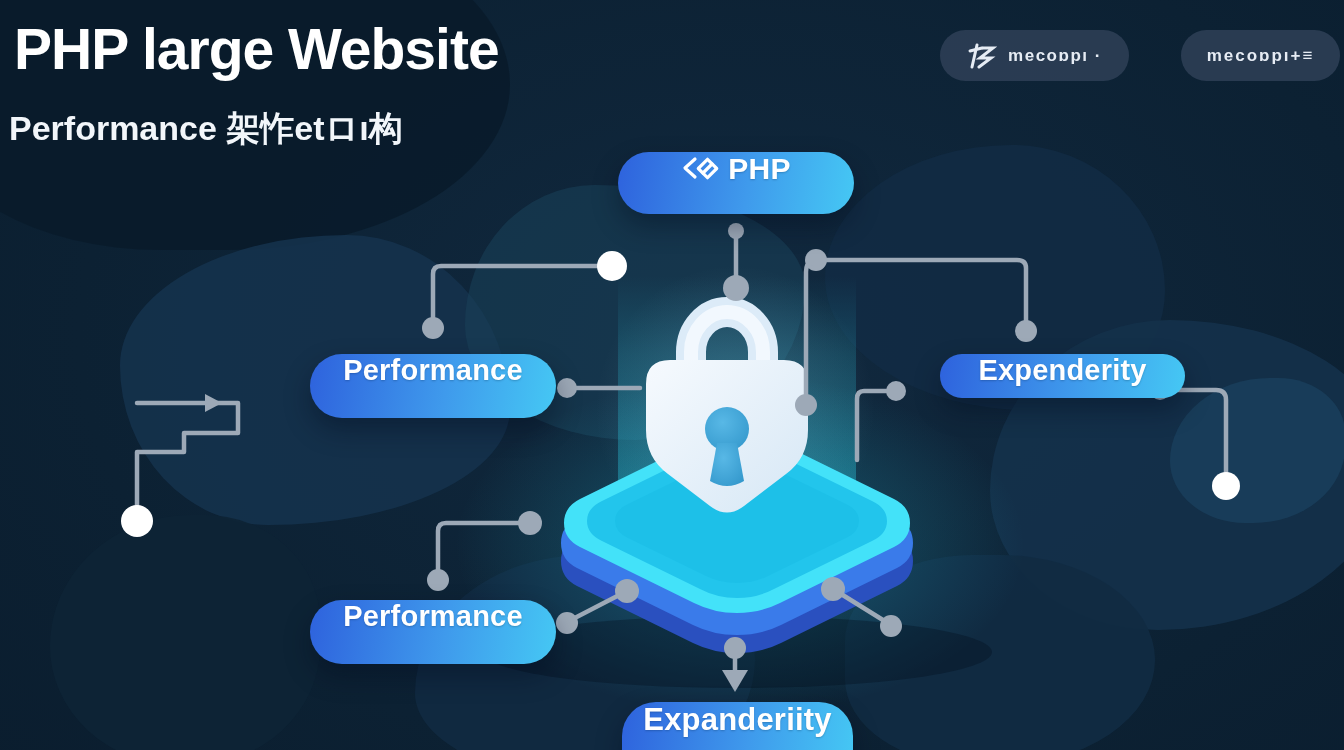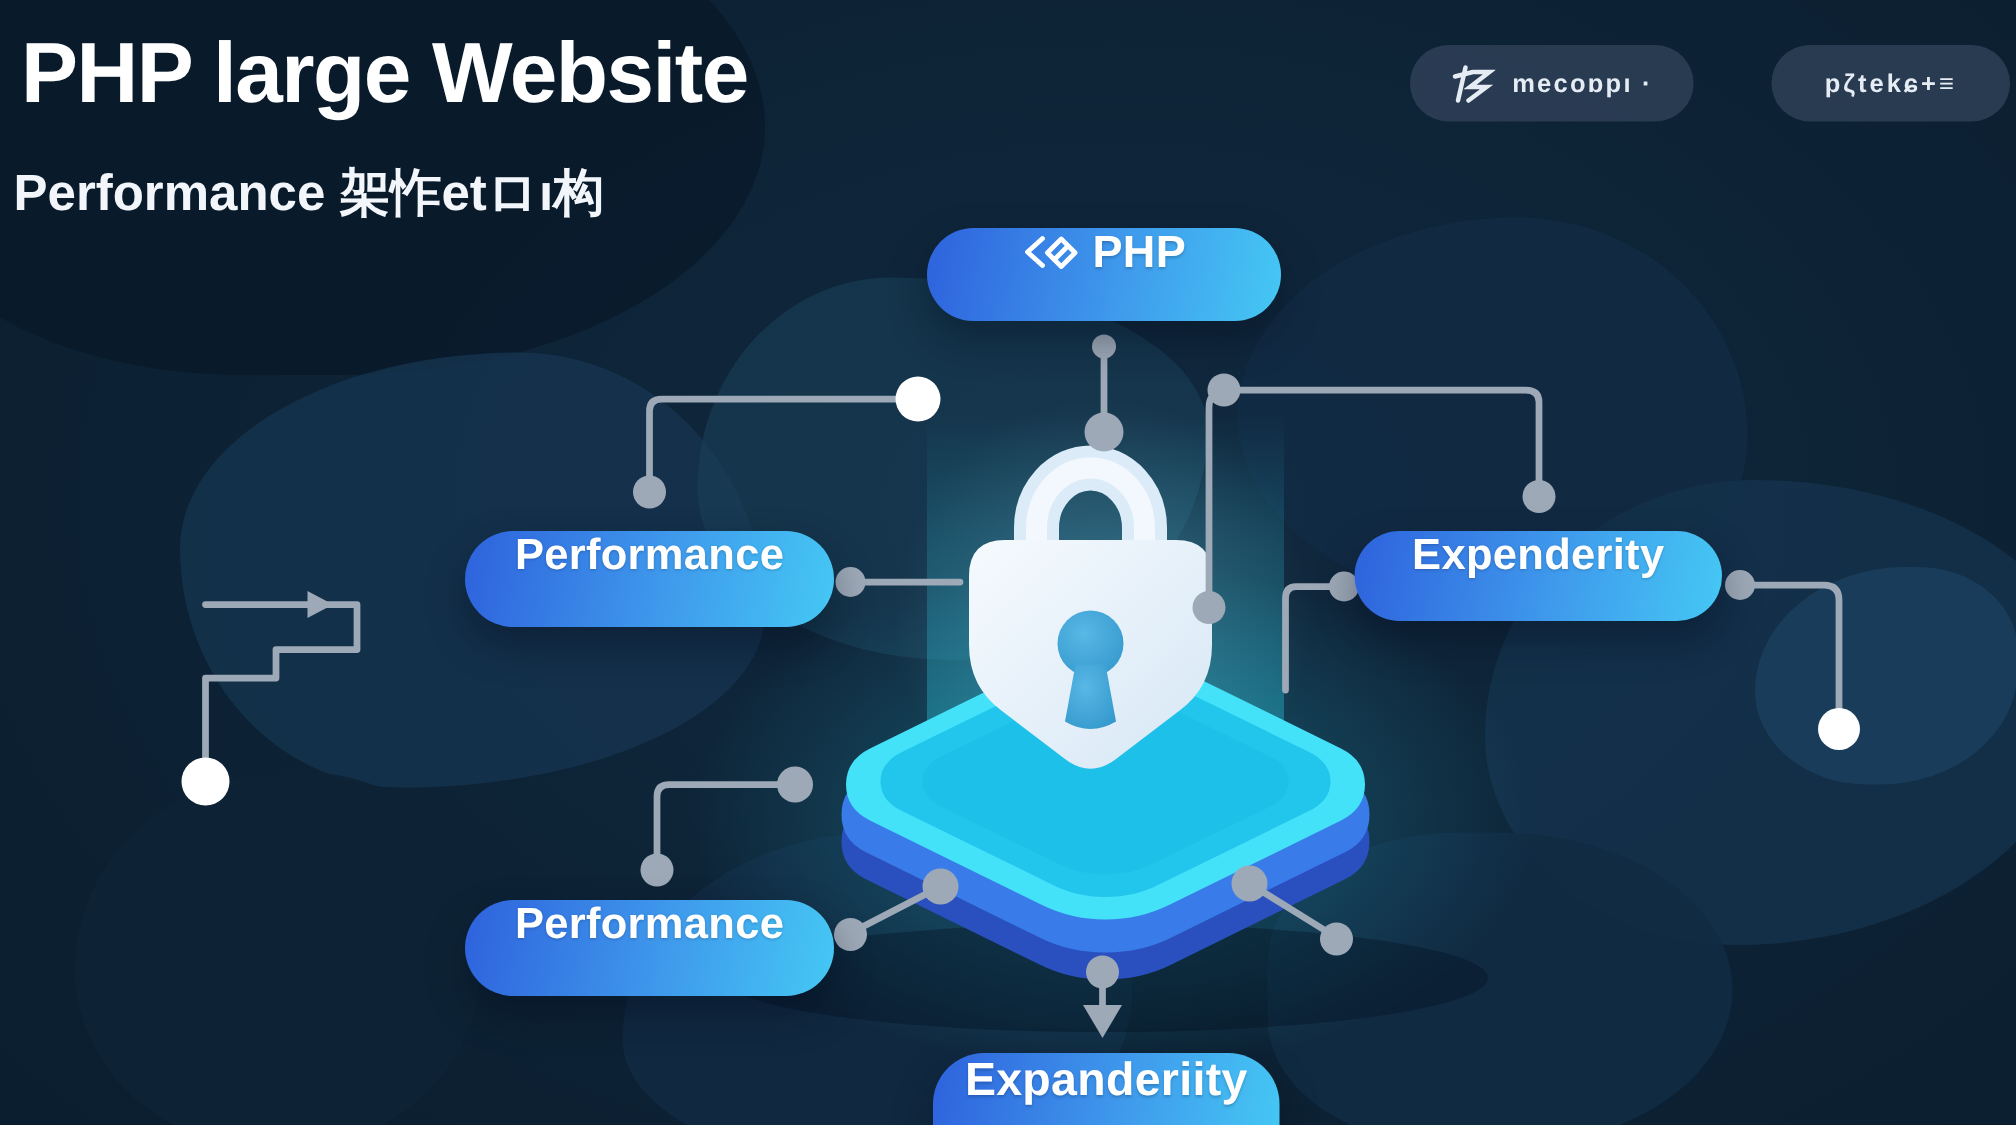--- a/index.html
+++ b/index.html
@@ -65,21 +65,21 @@
   .pill {
     position:absolute; display:flex; align-items:flex-start; justify-content:center; gap:7px;
     color:#fff; font-weight:bold; font-size:29px; letter-spacing:.2px;
     border-radius:33px; cursor:pointer;
     background:linear-gradient(100deg, #2e62dd 0%, #3f9aec 55%, #45c8f4 100%);
     box-shadow:0 12px 26px rgba(0,10,30,.38);
     text-shadow:0 1px 2px rgba(0,30,60,.25);
   }
   .php        { left:618px; top:152px; width:236px; height:62px; font-size:30px; }
   .p-left-top { left:310px; top:354px; width:246px; height:64px; }
-  .p-right-top{ left:903px; top:354px; width:245px; height:60px; }
+  .p-right-top{ left:940px; top:354px; width:245px; height:44px; }
   .p-left-bot { left:310px; top:600px; width:246px; height:64px; }
   .p-right-bot{ left:903px; top:600px; width:247px; height:64px; }
   .p-bottom   { left:622px; top:702px; width:231px; height:68px; font-size:31px; border-radius:34px 34px 0 0; }
 </style>
 </head>
 <body>
 
 <div class="stage">
 
   <div class="blob b1"></div>
@@ -181,21 +181,21 @@
       <g stroke="#e6ecf4" stroke-width="3" fill="none" stroke-linecap="round">
         <path d="M10 3 L5 25"></path>
         <path d="M3 9 L15 6"></path>
         <path d="M16 6 L26 6 L13 16 L24 16 L12 25"></path>
       </g>
     </svg>
     <span>mecoɒpı ·</span>
   </div>
 
   <div class="badge badge2">
-    <span>pζtekɕ+≡</span>
+    <span>mecoɒpı+≡</span>
   </div>
 
   <div class="pill php">
     <svg width="40" height="32" viewBox="0 0 40 32">
       <g stroke="#ffffff" stroke-width="3.2" fill="none" stroke-linecap="round" stroke-linejoin="round">
         <path d="M14 7 L4 16 L14 25"></path>
         <rect x="20" y="10" width="13" height="13" transform="rotate(45 26.5 16.5)"></rect>
         <path d="M22 21 L31 12"></path>
       </g>
     </svg>

